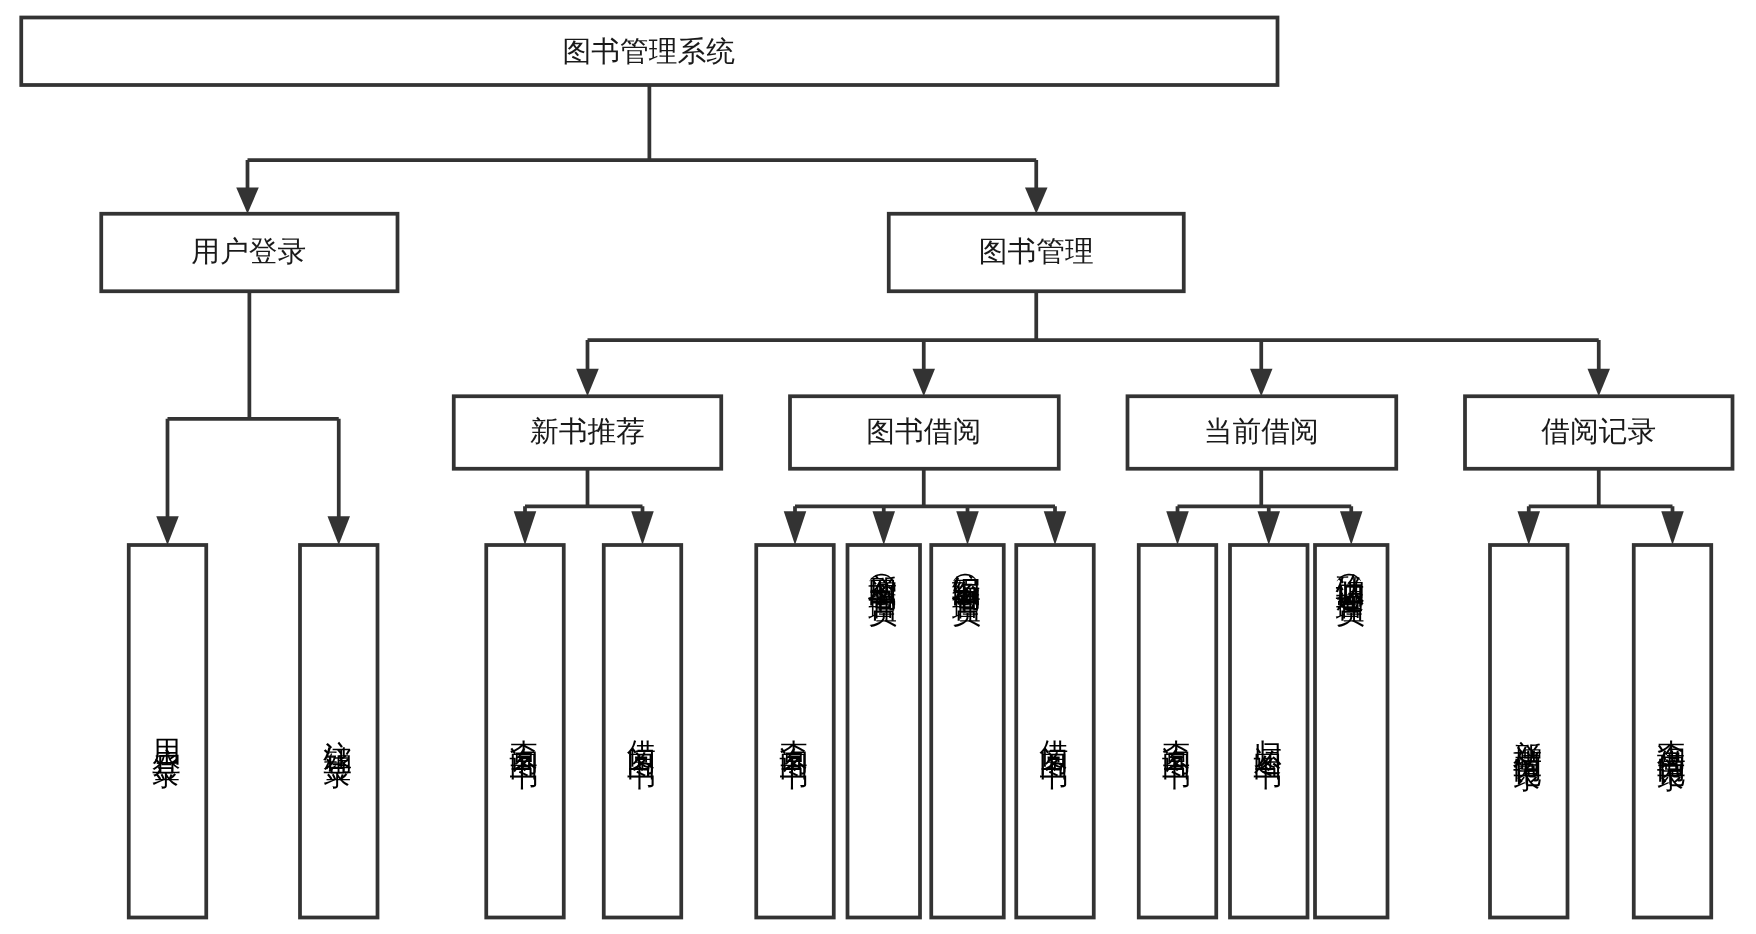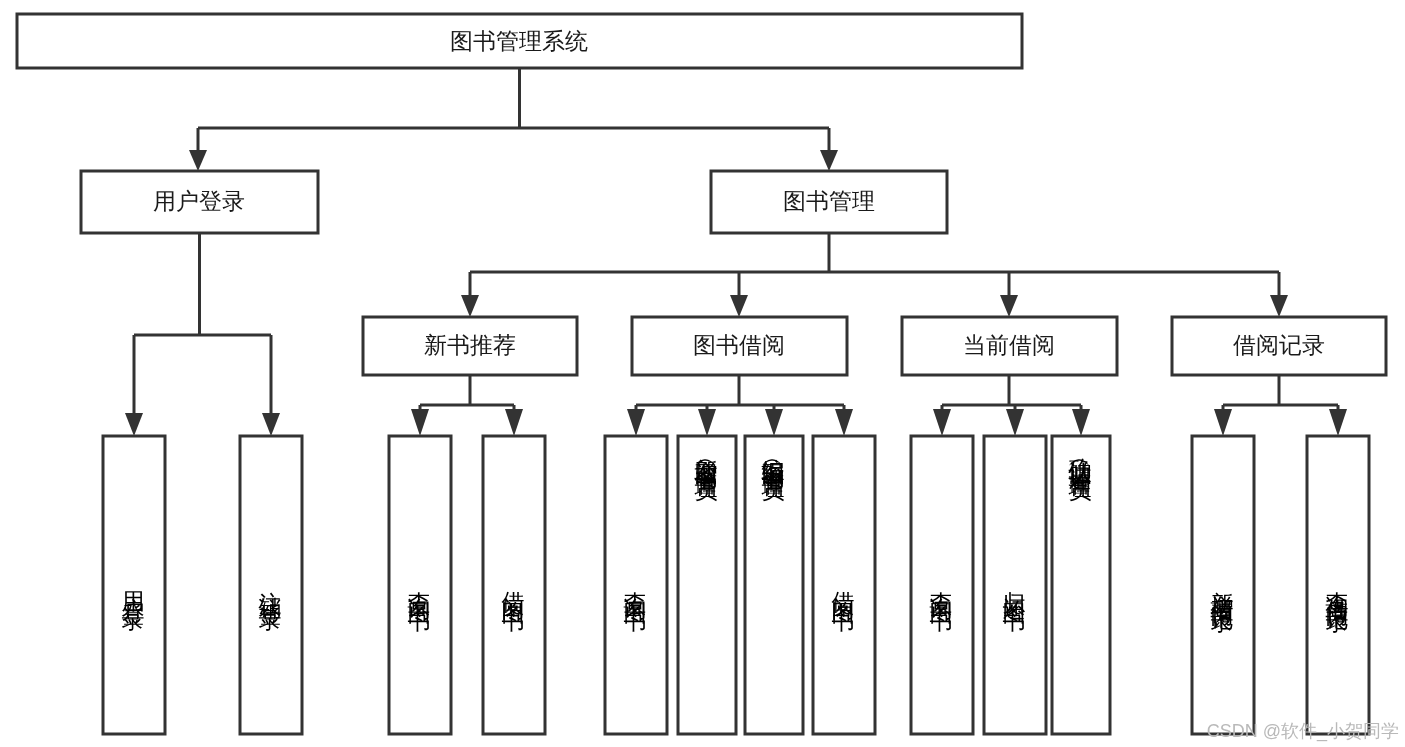--- a/index.html
+++ b/index.html
@@ -284,15 +284,14 @@
         <rect class="node-rect" x="1307" y="436" width="62" height="298"></rect>
         <foreignObject x="1307" y="436" width="62" height="298">
           <div xmlns="http://www.w3.org/1999/xhtml" style="width:62px;height:298px;display:flex;align-items:center;justify-content:center;">
             <span class="node-label-v" style="letter-spacing:4px;">查询借阅记录</span>
           </div>
         </foreignObject>
       </g>
     </g>
   </svg>
 
-  <div class="watermark">CSDN @软件_小贺同学</div>
 
 </div>
 
 </body></html>

